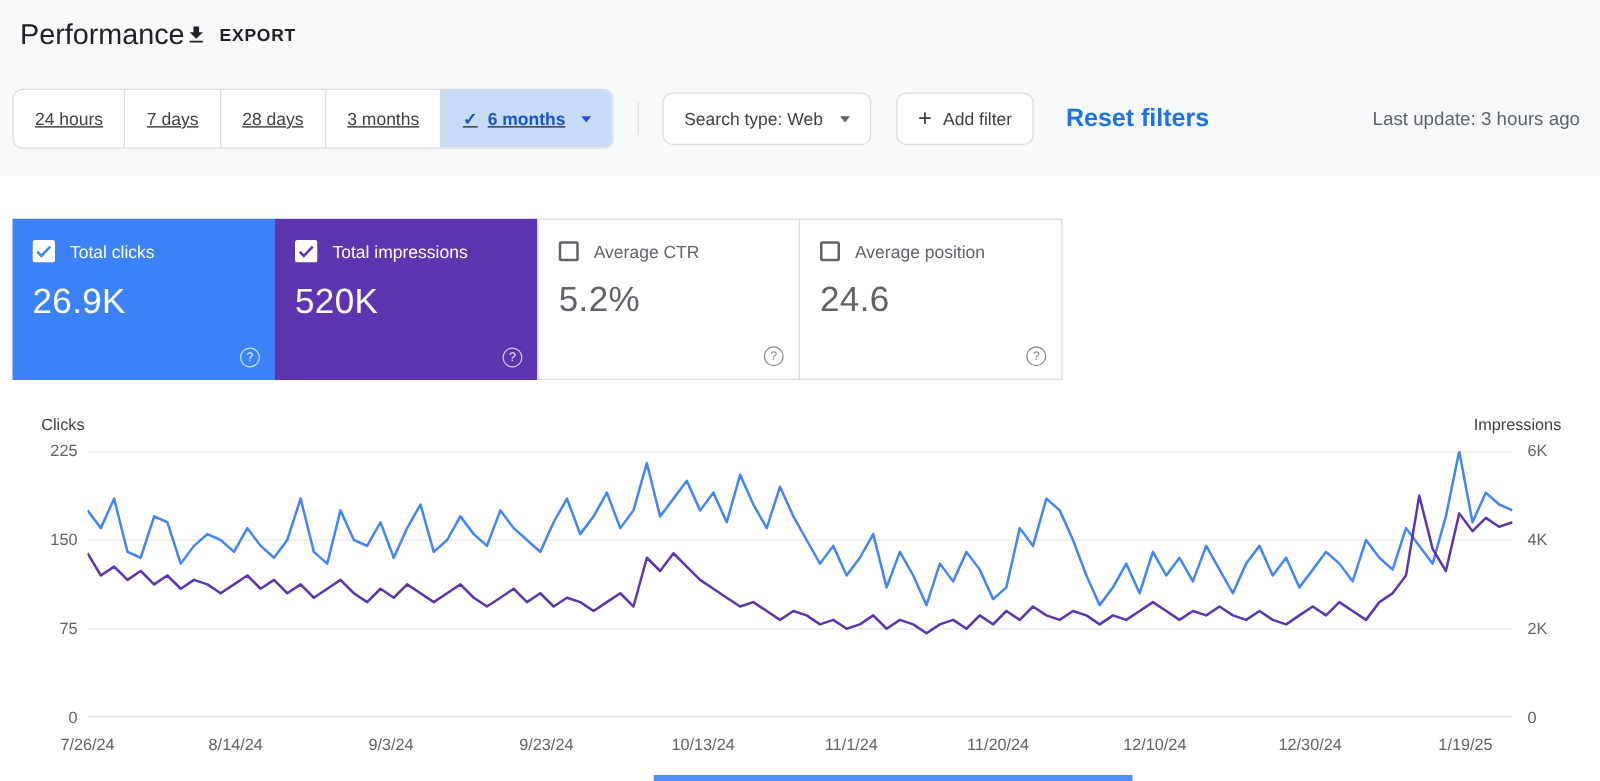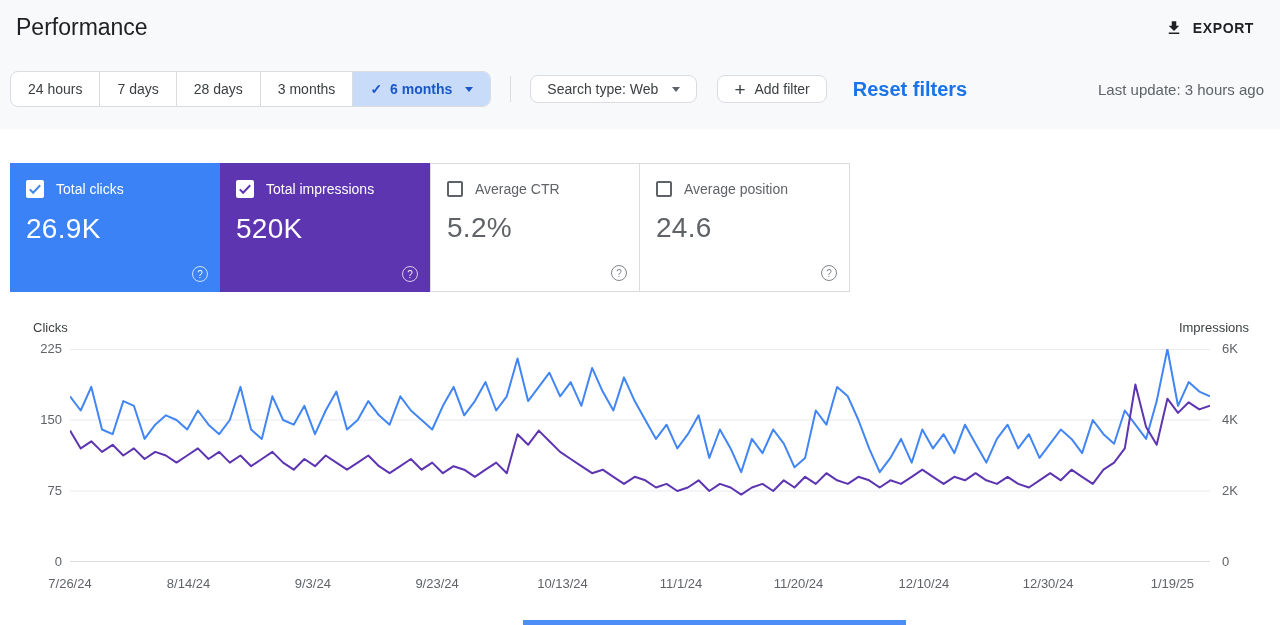--- a/index.html
+++ b/index.html
@@ -3,36 +3,36 @@
 <meta charset="utf-8">
 <style>
   * { box-sizing: border-box; margin: 0; padding: 0; }
   html,body { width:1280px; height:625px; }
   body {
     position: relative; overflow: hidden; background:#fff;
     font-family:"Liberation Sans", sans-serif; color:#202124;
   }
   
   .topbar { background:#f8f9fa; padding-bottom:22px; }
-  .header-row { display:flex; align-items:center; justify-content:space-between; padding:14px 26px 0 16px;gap:47px; }
+  .header-row { display:flex; align-items:center; justify-content:flex-start; padding:14px 26px 0 16px; }
   .page-title { font-size:23px; font-weight:400; color:#202124; }
   .export-btn { display:flex; align-items:center; gap:10px; font-size:14px; font-weight:700;
     letter-spacing:.6px; color:#202124; background:none; border:none; cursor:pointer; font-family:inherit; }
   .export-btn svg { display:block; }
 
   .filter-row { display:flex; align-items:center; margin:30px 16px 0 10px; }
-  .chip-group { display:flex; border:1px solid #dadce0; border-radius:8px; background:#fff; overflow:hidden; height:36px; }
+  .chip-group { display:flex; border:1px solid #dadce0; border-radius:8px; background:#fff; overflow:hidden; height:48px;text-decoration:underline; }
   .chip { display:flex; align-items:center; padding:0 17px; font-size:14px; color:#3c4043; border-left:1px solid #dadce0; cursor:pointer; white-space:nowrap; }
   .chip:first-child { border-left:none; }
   .chip.selected { background:#c8dcf9; color:#1a56c9; font-weight:700; gap:8px; }
   .chip-check::after { content:"✓"; font-size:14px; }
   .caret { width:0; height:0; border-left:4.5px solid transparent; border-right:4.5px solid transparent;
     border-top:5px solid currentColor; margin-left:5px; }
   .vdivider { width:1px; height:26px; background:#dadce0; margin:0 19px; }
-  .pill-btn { display:flex; align-items:center; gap:9px; height:28px; padding:0 16px; border:1px solid #dadce0;
+  .pill-btn { display:flex; align-items:center; gap:9px; height:42px; padding:0 16px; border:1px solid #dadce0;
     border-radius:8px; background:#fff; font-size:14px; color:#3c4043; font-family:inherit; cursor:pointer; white-space:nowrap; }
   .pill-btn .caret { color:#5f6368; }
   .add-filter { margin-left:20px; }
   .plus { font-size:19px; line-height:1; color:#3c4043; }
   .plus::after { content:"+"; }
   .reset-link { margin-left:26px; color:#1a73e8; font-size:20px; font-weight:700; cursor:pointer; text-decoration:none; }
   .last-update { margin-left:auto; color:#5f6368; font-size:15px; }
 
   
   .cards-row { display:flex; margin:34px 0 0 10px; }

